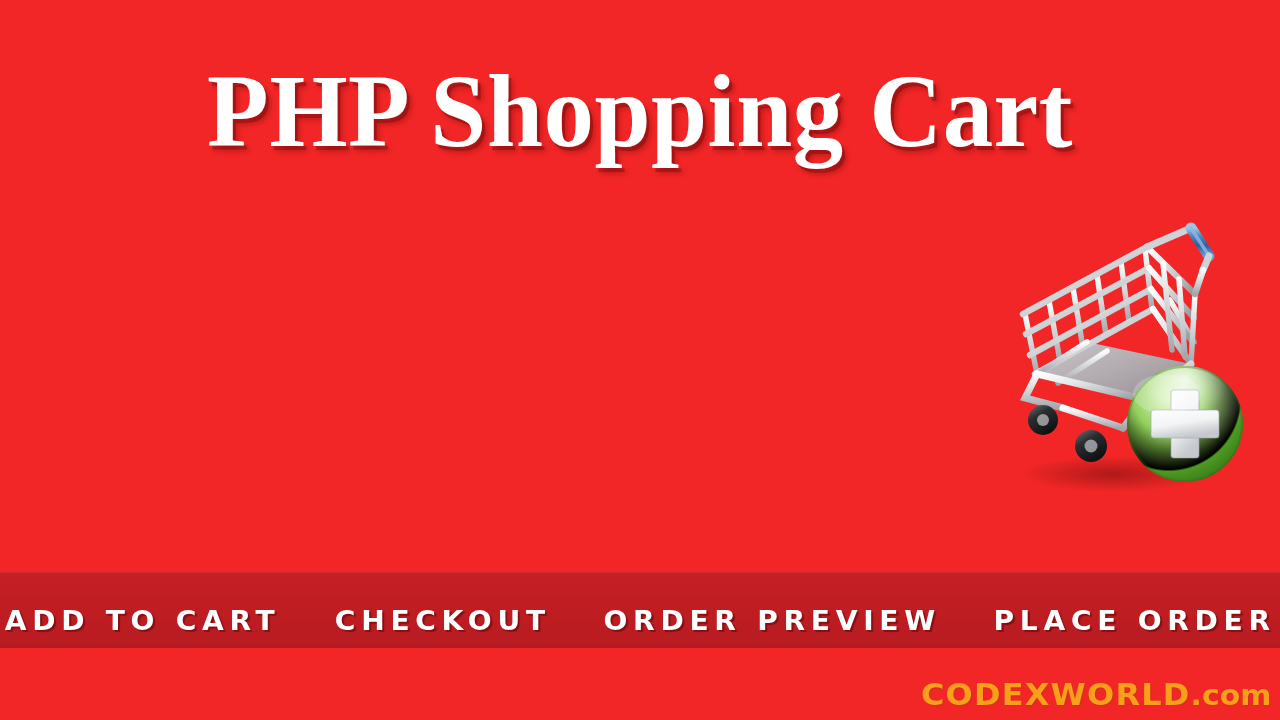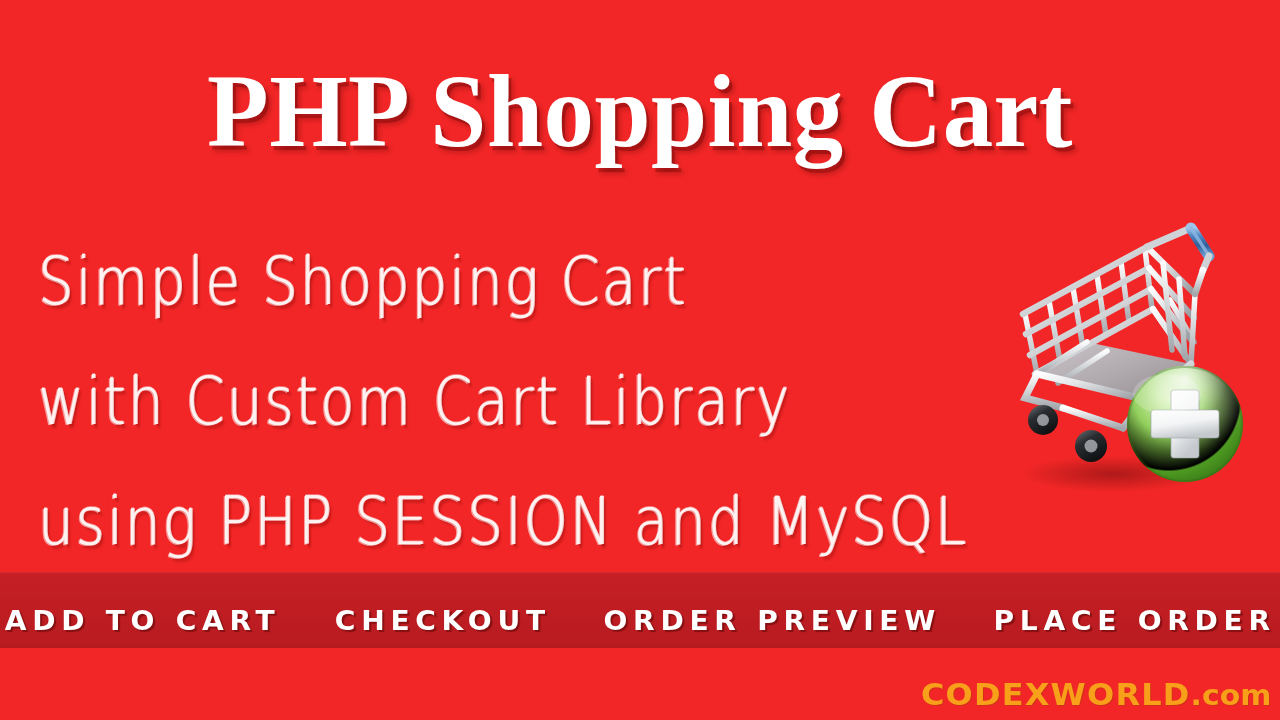--- a/index.html
+++ b/index.html
@@ -142,25 +142,20 @@
   }
   #cart-art svg { display: block; width: 250px; height: 280px; }
 </style>
 </head>
 <body>
 
 <div id="thumb">
 
   <div id="title">PHP Shopping Cart</div>
 
-  <div id="subtitle">
-    <div class="sub-line">Simple Shopping Cart</div>
-    <div class="sub-line">with Custom Cart Library</div>
-    <div class="sub-line">using PHP SESSION and MySQL</div>
-  </div>
 
   <div id="cart-art">
     <svg viewBox="0 0 250 280" xmlns="http://www.w3.org/2000/svg">
       <defs>
         <linearGradient id="metal" x1="0" y1="0" x2="1" y2="1">
           <stop offset="0" stop-color="#ffffff"></stop>
           <stop offset="0.35" stop-color="#e3e5e7"></stop>
           <stop offset="0.7" stop-color="#b9bcc0"></stop>
           <stop offset="1" stop-color="#8f9398"></stop>
         </linearGradient>

